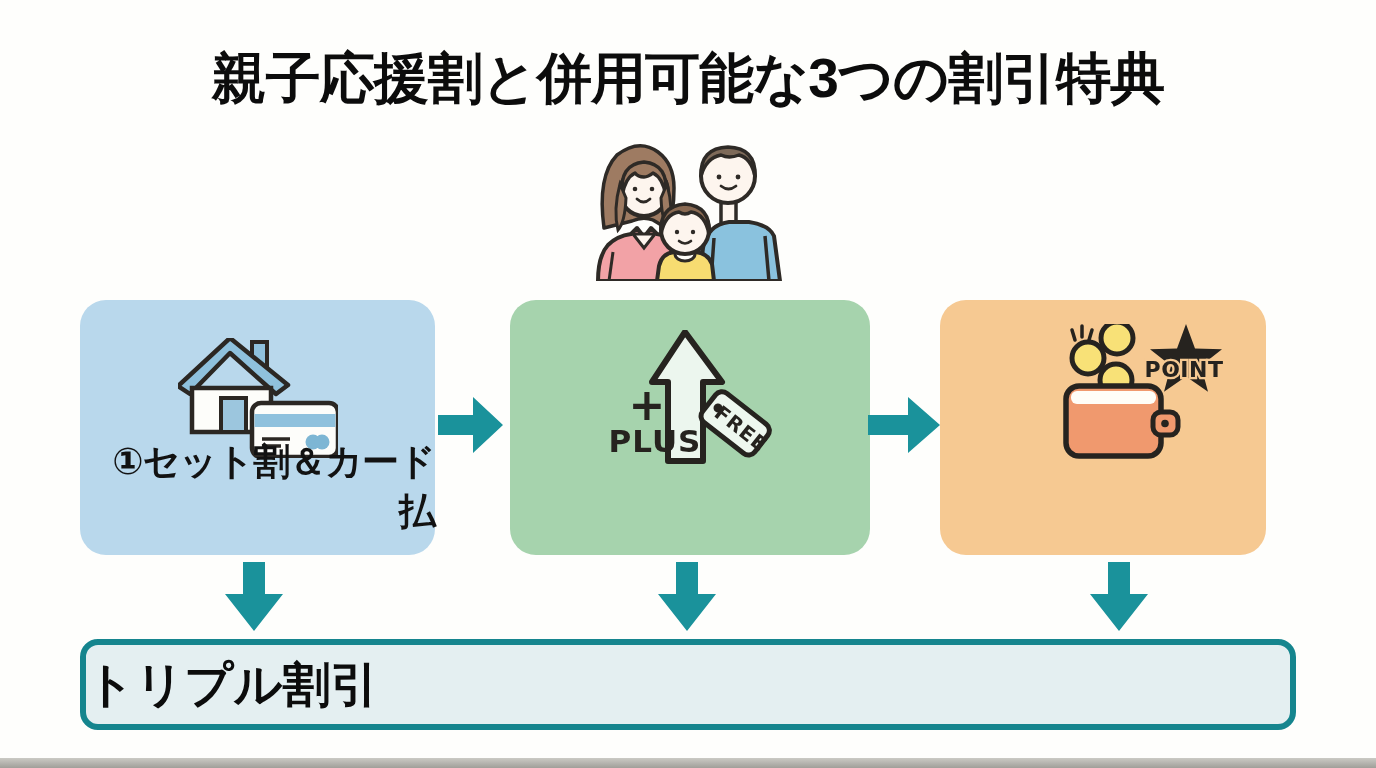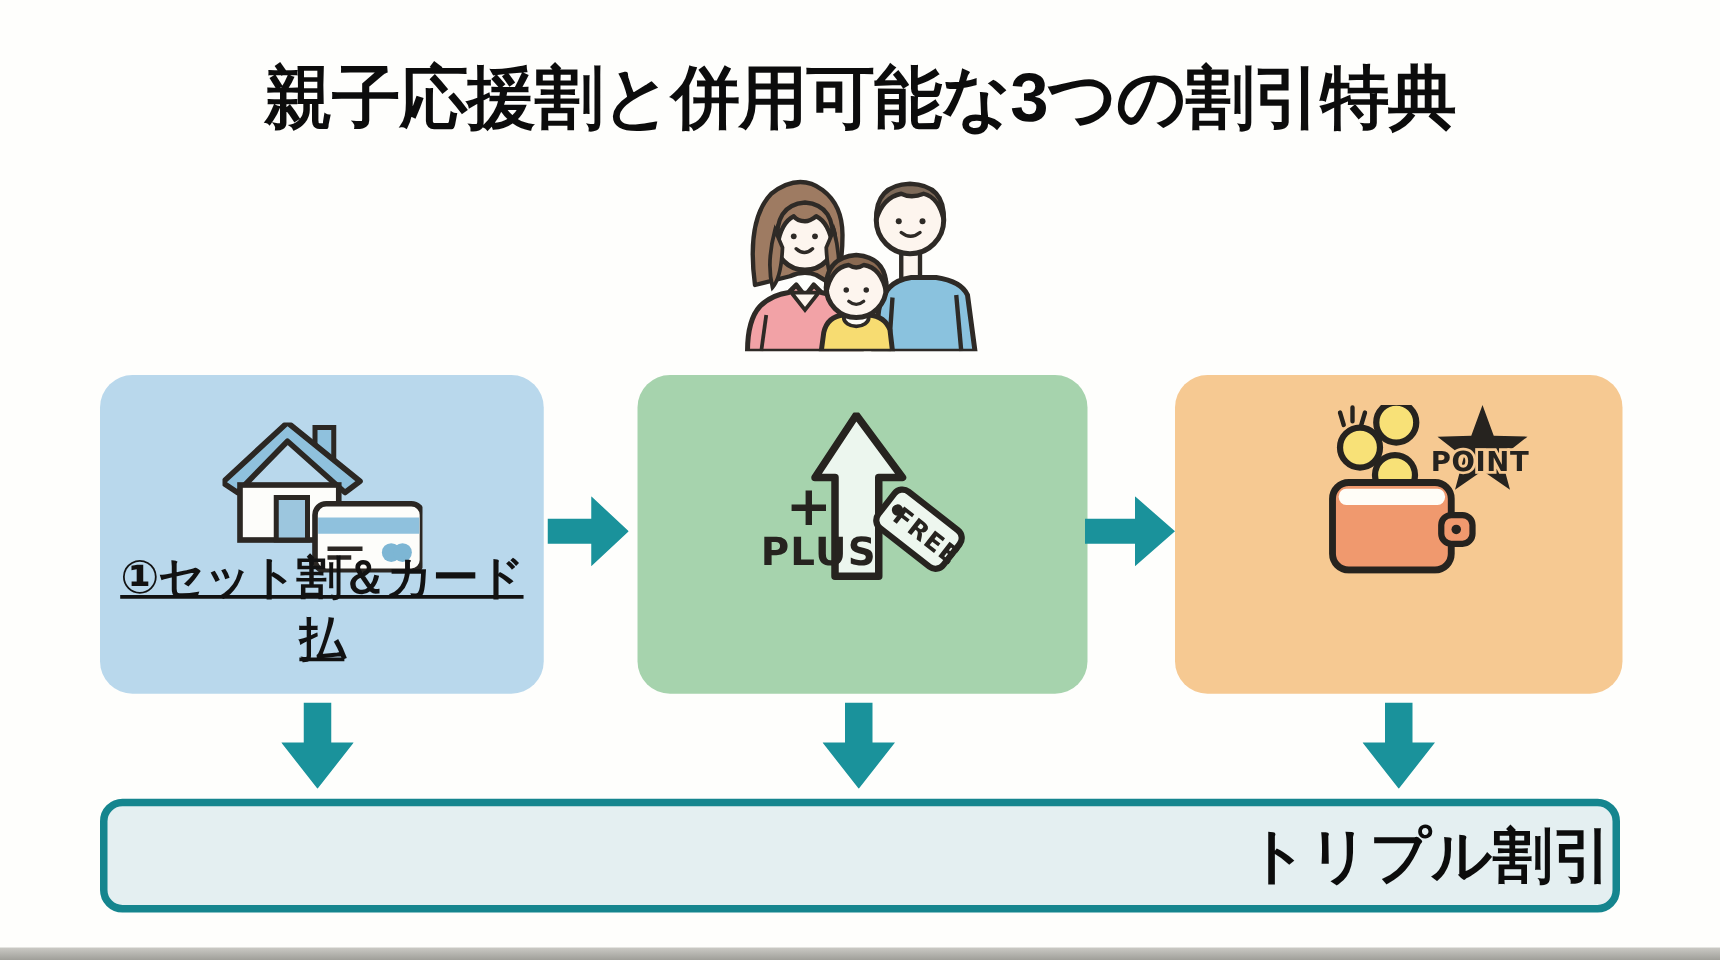--- a/index.html
+++ b/index.html
@@ -4,37 +4,37 @@
 <style>
   html,body{margin:0;padding:0;}
   body{font-family:"Liberation Sans","DejaVu Sans",sans-serif;background:#ffffff;}
   .stage{position:relative;width:1376px;height:768px;background:#fefefc;overflow:hidden;}
   .title{position:absolute;left:0;right:0;top:42px;text-align:center;
          font-size:55px;font-weight:900;color:#0c0c0c;letter-spacing:-1px;}
   .family{position:absolute;left:595px;top:126px;width:210px;height:155px;}
   .card{position:absolute;top:300px;width:355px;height:255px;border-radius:26px;}
   .card1{left:80px;background:#b9d8ec;}
   .card2{left:510px;width:360px;background:#a6d3ad;}
-  .card3{left:940px;width:358px;background:#f6c992;}
-  .card-label{position:absolute;left:0;right:0;bottom:18px;text-align:center;
-              font-size:37px;font-weight:800;color:#121212;letter-spacing:-1px;text-decoration:underline;}
+  .card3{left:940px;width:326px;background:#f6c992;}
+  .card-label{position:absolute;left:0;right:0;bottom:18px;text-align:right;
+              font-size:37px;font-weight:800;color:#121212;letter-spacing:-1px;}
   .card-icon{position:absolute;}
   .icon1{left:98px;top:38px;}
   .icon2{left:100px;top:30px;}
   .icon3{left:123px;top:24px;}
   .rarrow{position:absolute;top:397px;}
   .rarrow1{left:438px;}
   .rarrow2{left:868px;}
   .darrow{position:absolute;top:562px;}
   .darrow1{left:225px;}
   .darrow2{left:658px;}
   .darrow3{left:1090px;}
   .banner{position:absolute;left:80px;top:639px;width:1216px;height:91px;
           box-sizing:border-box;background:#e4eff1;border:6px solid #15858e;
-          border-radius:18px;display:flex;align-items:center;justify-content:flex-end;}
+          border-radius:18px;display:flex;align-items:center;justify-content:flex-start;}
   .banner-label{font-size:48px;font-weight:900;color:#0c0c0c;letter-spacing:0px;}
   .bottom-strip{position:absolute;left:0;bottom:0;width:100%;height:10px;
                 background:linear-gradient(to bottom,#c2c1bb,#8f8e88);opacity:.85;}
   svg text{font-family:"DejaVu Sans","Liberation Sans",sans-serif;}
 </style>
 </head>
 <body>
 
 <div class="stage">
 

